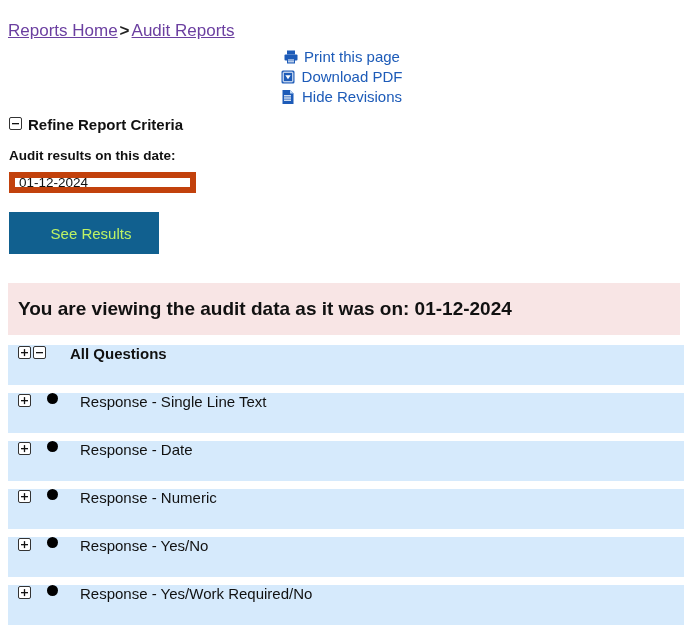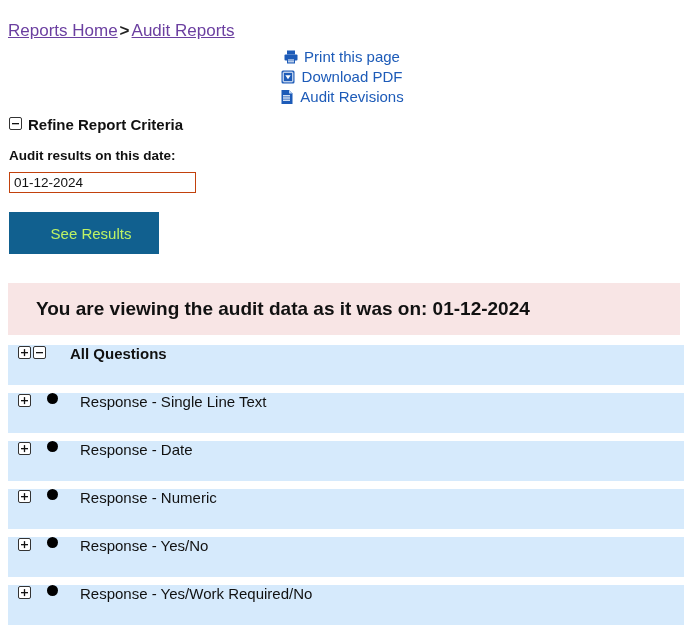--- a/index.html
+++ b/index.html
@@ -80,21 +80,21 @@
     padding: 13px 0 0 9px;
     font-size: 13.5px;
     font-weight: bold;
     color: #111111;
   }
   .date-input {
     margin: 9px 0 0 9px;
     width: 187px;
     height: 21px;
     box-sizing: border-box;
-    border: 1px solid #c2410c;
+    border: 6px solid #c2410c;
     background: #ffffff;
     font-family: "Liberation Sans", sans-serif;
     font-size: 13.5px;
     color: #111111;
     padding: 0 4px;
   }
   .see-results {
     margin: 19px 0 0 9px;
     width: 150px;
     height: 42px;
@@ -108,21 +108,21 @@
     padding-left: 20px;
   }
 
   
   .notice {
     margin: 29px 8px 0 8px;
     height: 52px;
     background: #f8e5e5;
     display: flex;
     align-items: center;
-    padding-left: 28px;
+    padding-left: 10px;
     box-sizing: border-box;
     font-size: 19px;
     font-weight: bold;
     color: #111111;
     white-space: nowrap;
   }
 
   
   .rows { margin-top: 10px; }
   .qrow {
@@ -200,21 +200,21 @@
   <div class="tool">
     <span class="ico">
       <svg width="16" height="16" viewBox="0 0 16 16">
         <path d="M2.5 1 H10 L13.5 4.5 V15 H2.5 Z" fill="#1d5bb8"></path>
         <path d="M10 1 L13.5 4.5 H10 Z" fill="#bcd6f5"></path>
         <rect x="4" y="6.2" width="7" height="1.2" fill="#ffffff"></rect>
         <rect x="4" y="8.4" width="7" height="1.2" fill="#ffffff"></rect>
         <rect x="4" y="10.6" width="7" height="1.2" fill="#ffffff"></rect>
       </svg>
     </span>
-    <span class="lbl">Audit Revisions</span>
+    <span class="lbl">Hide Revisions</span>
   </div>
 
 </div>
 
 
 <div class="refine">
   <span class="boxicon">
     <svg width="13" height="13" viewBox="0 0 13 13">
       <rect x="0.5" y="0.5" width="12" height="12" rx="1.5" fill="#ffffff" stroke="#333333"></rect>
       <rect x="3" y="6" width="7" height="1.3" fill="#111111"></rect>

